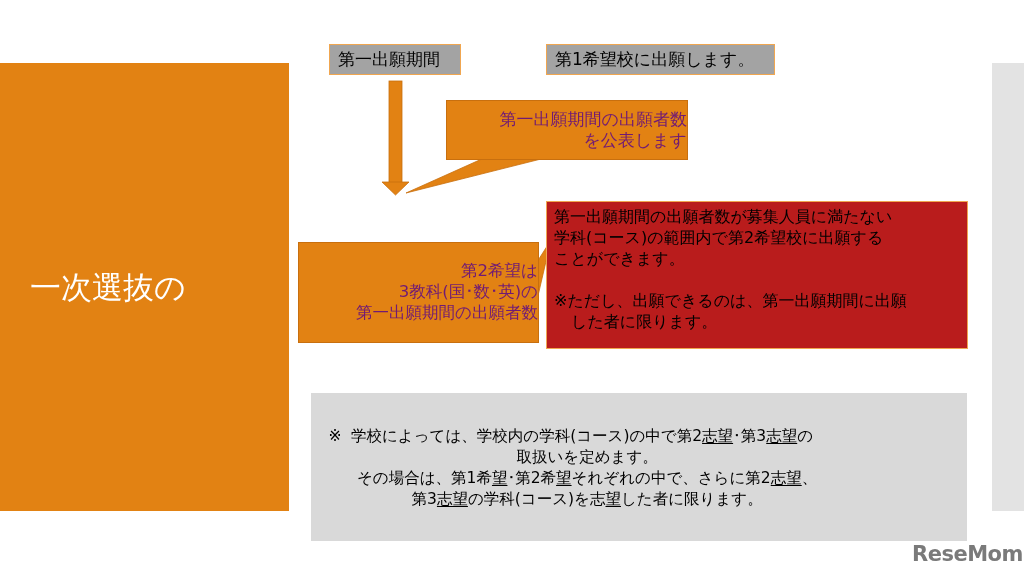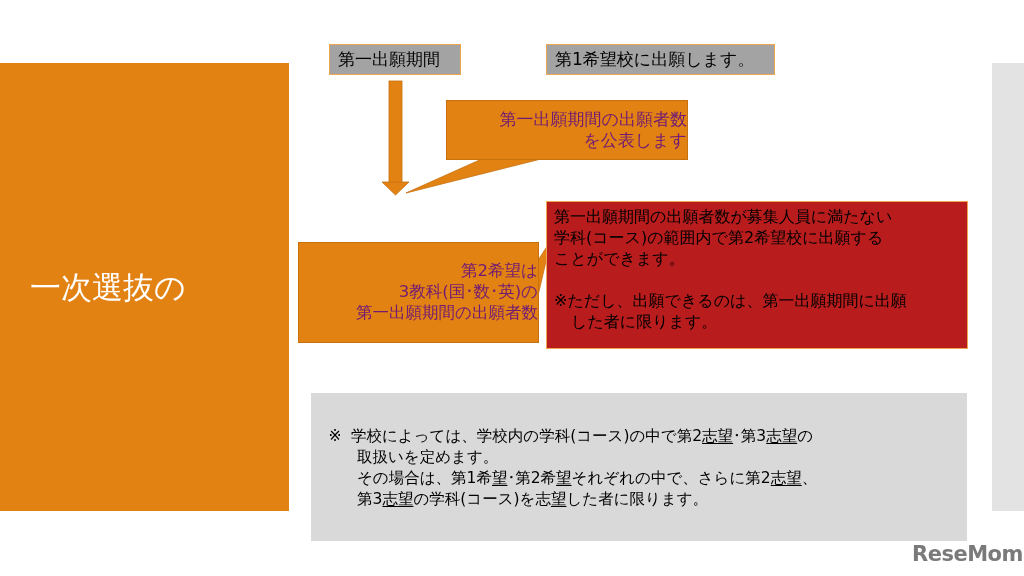--- a/index.html
+++ b/index.html
@@ -42,21 +42,21 @@
     .info-box .indent { padding-left: 17px; display:block; }
     .note-box {
       left: 311px; top: 393px; width: 656px; height: 148px;
       background: #d9d9d9;
       font-size: 15.5px; line-height: 21px;
       padding: 33px 0 0 8px;
     }
     .note-row { display: flex; }
     .note-mark { width: 32px; text-align: center; flex: none; }
     .note-lines span { display: block; }
-    .note-lines .l2 { padding-left: 6px; }
+    .note-lines .l2 { padding-left: 6px; text-align: center; }
     .note-lines u { text-underline-offset: 2px; }
     .logo {
       left: 912px; top: 542px; font-size: 21px; font-weight: bold;
       color: #7a7a7a; font-family: "DejaVu Sans", sans-serif; letter-spacing: -0.5px;
     }
     svg.arrows { position: absolute; left: 0; top: 0; }
   </style>
 </head>
 <body>
 

